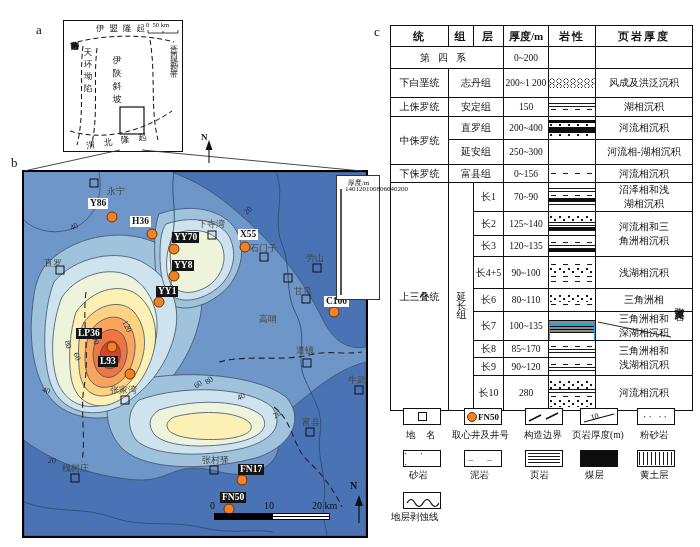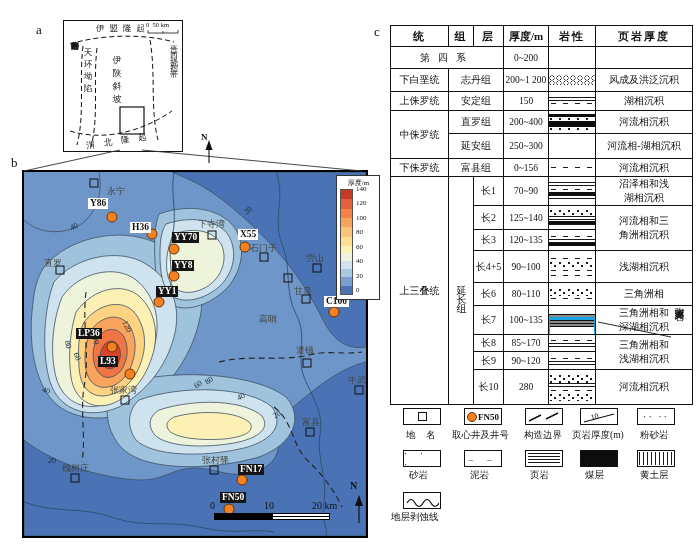--- a/index.html
+++ b/index.html
@@ -20,21 +20,21 @@
   .wl.dark{background:#141414;color:#fff;}
   .wdot{position:absolute;width:9px;height:9px;border-radius:50%;background:#f58220;border:1px solid #6b3105;transform:translate(-50%,-50%);z-index:5;}
   .psq{position:absolute;width:7px;height:7px;border:1.3px solid #111;transform:translate(-50%,-50%);z-index:4;background:transparent;}
   .pname{position:absolute;font:9px "Liberation Serif",serif;color:#41463f;white-space:nowrap;z-index:4;}
   .clab{position:absolute;font:8px "Liberation Serif",serif;color:#17293b;z-index:3;white-space:nowrap;}
   #colorbar{position:absolute;left:312px;top:3px;width:44px;background:#fff;border:1px solid #333;z-index:8;padding:2px 2px 4px 3px;box-sizing:border-box;}
   #colorbar .cbtitle{font-size:7px;text-align:center;white-space:nowrap;}
   #cbrow{display:flex;margin-top:1px;}
   #cbbar{width:11px;height:104px;border:0.5px solid #555;
     background:linear-gradient(180deg,#c93a25 0 9%,#e8603a 9% 18%,#f58247 18% 27%,#f9a45c 27% 36%,#fdc379 36% 45%,#fdde93 45% 54%,#fdf0b5 54% 61%,#eef3dc 61% 68%,#cfe3ee 68% 76%,#a9c9e2 76% 84%,#7b9fd0 84% 92%,#4a73b5 92% 100%);}
-  #cbticks{display:flex;flex-direction:column;justify-content:space-between;height:108px;margin-left:3px;font-size:7px;line-height:7px;margin-top:-3px;}
+  #cbticks{display:flex;flex-direction:row;justify-content:space-between;height:108px;margin-left:3px;font-size:7px;line-height:7px;margin-top:-3px;}
   #sb-black{position:absolute;left:190px;top:341px;width:58px;height:7px;background:#000;z-index:6;}
   #sb-open{position:absolute;left:248px;top:341px;width:58px;height:7px;border:1px solid #000;box-sizing:border-box;
     background:linear-gradient(#fff 0 42%,#000 42% 58%,#fff 58%);z-index:6;}
   .sblab{position:absolute;font:10px "Liberation Serif",serif;z-index:6;}
   #bnorth{position:absolute;left:326px;top:308px;font:bold 10px "Liberation Serif",serif;z-index:6;}
   
   #strat{position:absolute;left:390px;top:25px;border-collapse:collapse;table-layout:fixed;}
   #strat td,#strat th{border:1px solid #111;padding:0;text-align:center;vertical-align:middle;
     font:10px "Liberation Serif",serif;color:#111;overflow:hidden;}
   #strat th{font-size:11px;font-weight:bold;letter-spacing:2px;}
@@ -148,21 +148,21 @@
     <span class="clab" style="left:49px;top:180px;transform:rotate(68deg);">60</span>
     <span class="clab" style="left:18px;top:214px;transform:rotate(20deg);">40</span>
     <span class="clab" style="left:24px;top:284px;transform:rotate(5deg);">20</span>
     <span class="clab" style="left:170px;top:208px;transform:rotate(-35deg);">60</span>
     <span class="clab" style="left:181px;top:204px;transform:rotate(-35deg);">80</span>
     <span class="clab" style="left:213px;top:220px;transform:rotate(-25deg);">40</span>
     <span class="clab" style="left:249px;top:238px;transform:rotate(-30deg);">20</span>
 
     <span class="wl light" style="left:64px;top:26px;">Y86</span>
       <span class="wdot" style="left:88px;top:45px;"></span>
-    <span class="wl light" style="left:106px;top:50px;text-align:right;">H36</span>
+    <span class="wl light" style="left:106px;top:44px;text-align:right;">H36</span>
       <span class="wdot" style="left:128px;top:62px;"></span>
     <span class="wl dark" style="left:148px;top:60px;">YY70</span>
       <span class="wdot" style="left:150px;top:77px;"></span>
     <span class="wl dark" style="left:148px;top:88px;">YY8</span>
       <span class="wdot" style="left:150px;top:104px;"></span>
     <span class="wl dark" style="left:132px;top:114px;">YY1</span>
       <span class="wdot" style="left:135px;top:130px;"></span>
     <span class="wl light" style="left:214px;top:57px;">X55</span>
       <span class="wdot" style="left:221px;top:75px;"></span>
     <span class="wl light" style="left:300px;top:124px;">C100</span>
@@ -251,21 +251,21 @@
     <tr style="height:22px">
       <td colspan="3" class="q-name">第四系</td>
       <td class="num">0~200</td>
       <td class="lith">
             <div class="lithwrap">
               <div class="band b-vlines fill"></div>
             </div>
           </td>
       <td class="syscell"></td>
     </tr>
-    <tr style="height:23px">
+    <tr style="height:29px">
       <td>下白垩统</td>
       <td colspan="2">志丹组</td>
       <td class="num">200~1 200</td>
       <td class="lith">
             <div class="lithwrap">
               <div class="band b-wavy" style="height:5px"></div>
               <div class="band b-dots fill"></div>
               <div class="band b-wavy" style="height:5px"></div>
             </div>
           </td>

